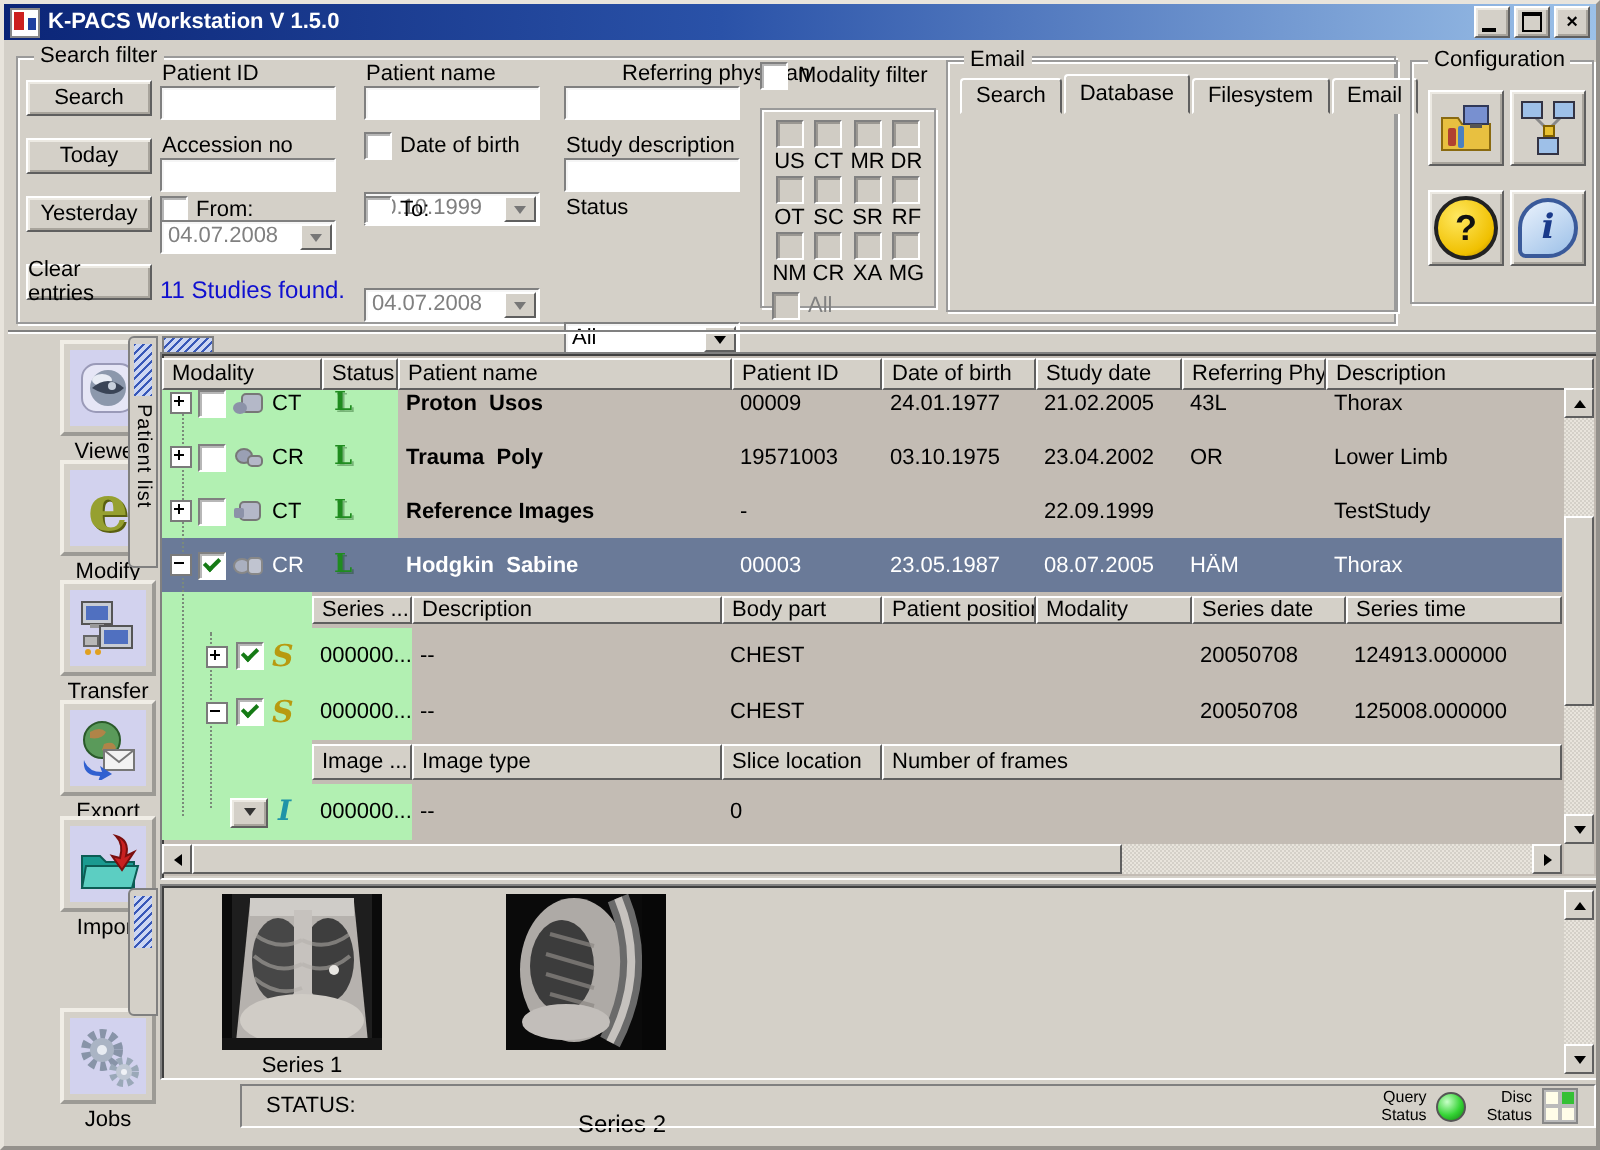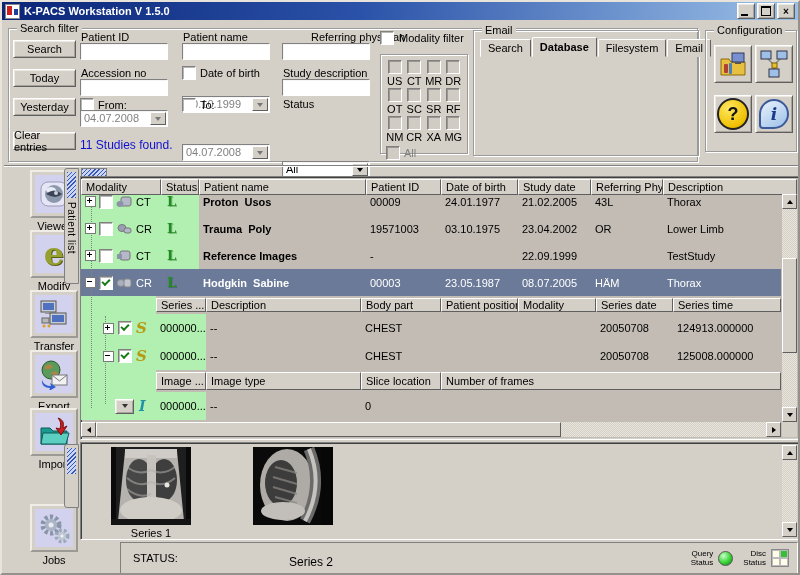--- a/index.html
+++ b/index.html
@@ -38,21 +38,21 @@
       box-shadow:inset 1px 1px 0 #40404060;position:relative;flex:none;}
   .cb.dis{background:#d0ccc4;}
   .cb.on::after{content:"";position:absolute;left:2px;top:2px;width:6px;height:3px;
       border-left:2px solid #157a15;border-bottom:2px solid #157a15;transform:rotate(-45deg);}
   .cb.dark::after{border-color:#1a1a1a;}
   .lbl{font-size:11px;white-space:nowrap;}
   .dim{color:#808080;}
   
   .tab{height:16px;padding:0 7px;background:#d4d0c8;border:1px solid;border-color:#fff #5f5f5f #d4d0c8 #fff;
        border-radius:2px 2px 0 0;display:flex;align-items:center;font-size:11px;margin-right:1px;}
-  .tab.active{height:18px;margin-top:-2px;font-weight:bold;z-index:2;border-bottom-color:#d4d0c8;}
+  .tab.active{height:18px;margin-top:-2px;font-weight:normal;z-index:2;border-bottom-color:#d4d0c8;}
   
   .hcell{background:#d4d0c8;border:1px solid;border-color:#fff #5f5f5f #5f5f5f #fff;
          font-size:11px;display:flex;align-items:center;padding-left:4px;white-space:nowrap;overflow:hidden;}
   .srow{display:grid;grid-template-columns:80px 38px 167px 75px 77px 73px 72px 118px;align-items:center;}
   .serow{display:grid;grid-template-columns:75px 50px 155px 80px 77px 78px 77px 108px;align-items:center;}
   .imrow{display:grid;grid-template-columns:75px 50px 155px 80px 340px;align-items:center;}
   .cell{font-size:11px;padding-left:4px;white-space:pre;overflow:hidden;}
   .gcell{background:#b2f0b2;height:100%;display:flex;align-items:center;}
   .sel{background:#6a7a98;color:#fff;}
   .sel .gcell{background:transparent;}
@@ -571,21 +571,21 @@
     <div class="abs track" style="right:2px;top:2px;width:15px;height:92px;">
       <div class="sbtn abs" style="left:0;top:0;width:15px;height:15px;">
           <div class="tri-up"></div>
         </div>
       <div class="sbtn abs" style="left:0;bottom:0;width:15px;height:15px;">
           <div class="tri-dn"></div>
         </div>
     </div>
   </div>
 
-  <div class="abs" style="left:118px;top:540px;width:678px;height:32px;border:1px solid;border-color:#808080 #fff #fff #808080;display:flex;align-items:center;">
+  <div class="abs" style="left:118px;top:540px;width:678px;height:22px;border:1px solid;border-color:#808080 #fff #fff #808080;display:flex;align-items:center;">
     <span style="margin-left:12px;font-size:11px;">STATUS:</span>
     <div style="flex:1"></div>
     <div class="statustiny">
       <div>Query</div>
         <div>Status</div>
     </div>
     <div class="led" style="margin:0 10px 0 5px;"></div>
     <div class="statustiny">
       <div>Disc</div>
         <div>Status</div>

